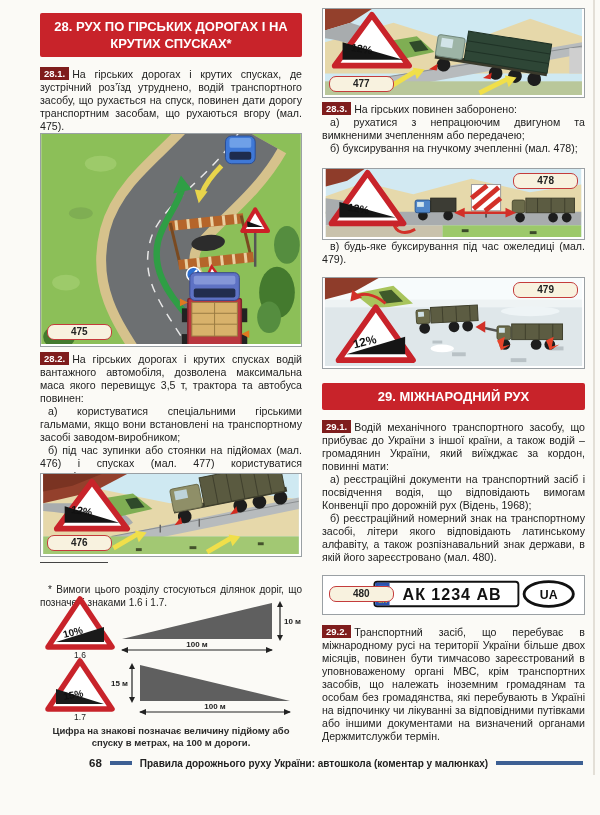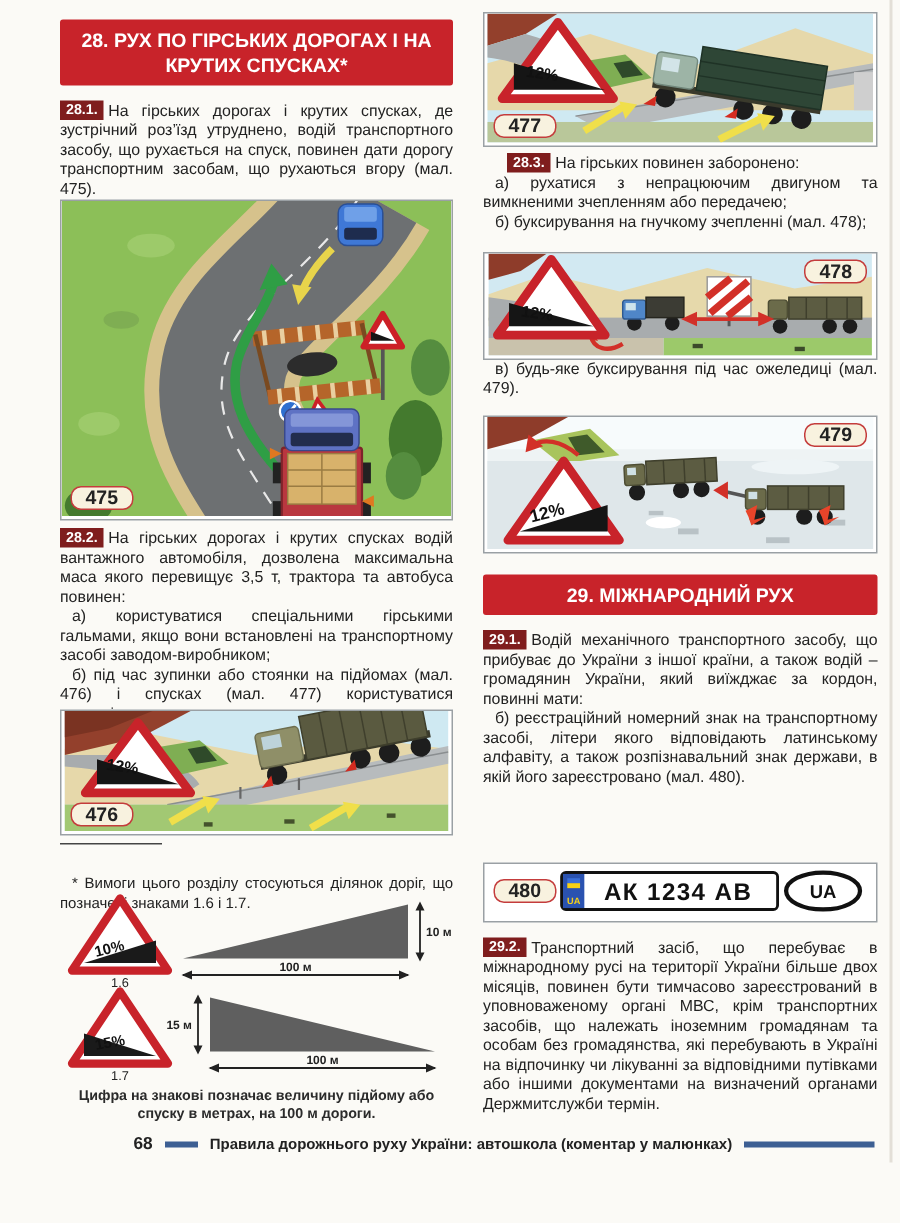--- a/index.html
+++ b/index.html
@@ -9,21 +9,21 @@
   .col > *{position:absolute;left:0;right:0;}
   .sec-header{background:#c8232a;color:#fff;font-weight:bold;text-align:center;
       font-size:13px;line-height:17px;padding:5px 6px;border-radius:2px;}
   .para{font-size:10.6px;line-height:13px;text-align:justify;margin:0;}
   .para p{margin:0;text-indent:8px;}
   .badge{display:inline-block;background:#7f1d1d;color:#fff;font-weight:bold;
       font-size:9.5px;line-height:12px;padding:1px 4px 0 4px;margin:0 3px 0 6px;vertical-align:1px;}
   .fig{border:1px solid #9aa0a4;background:#fff;overflow:hidden;}
   .fig svg{display:block;}
   .figlabel{position:absolute;background:#f8f2df;border:1.5px solid #c43c3c;border-radius:7px;
-      font-weight:bold;font-size:13px;line-height:14px;padding:0 9px;color:#222;}
+      font-weight:bold;font-size:10px;line-height:14px;padding:0 23px;color:#222;}
   .divider{border-top:1.5px solid #444;width:68px;}
   .footnote{font-size:10px;line-height:12.5px;text-align:justify;text-indent:8px;margin-top:16px;}
   .caption{font-size:9.5px;line-height:11.5px;font-weight:bold;text-align:center;color:#2b2b2b;}
   .footer{position:absolute;left:45px;right:17px;top:757px;display:flex;align-items:center;gap:8px;padding-left:44px;}
   .footer .pagenum{font-weight:bold;font-size:11.5px;}
   .footer .bar-short{width:22px;height:4px;background:#3d5f93;flex:none;}
   .footer .bar-long{flex:1;height:4px;background:#3d5f93;}
   .footer .ftext{font-weight:bold;font-size:10px;white-space:nowrap;}
   .edge{position:absolute;top:0;bottom:40px;right:5px;width:2px;background:#e3dfd7;}
   svg text{font-family:"Liberation Sans",sans-serif;}
@@ -253,21 +253,21 @@
       <g>
         <polygon points="48,6 86,58 10,58" fill="#fff" stroke="#c8232a" stroke-width="6" stroke-linejoin="round"></polygon>
         <polygon points="18,52 80,52 18,34" fill="#151515"></polygon>
         <text transform="translate(26,43) rotate(8)" font-size="11" font-weight="bold" fill="#111">12%</text>
       </g>
     </svg>
     <div class="figlabel" style="left:6px;bottom:5px">477</div>
   </div>
 
   <div class="para" style="top:94px">
-    <span class="badge" style="margin-left:16px">28.3.</span><span>На гірських повинен заборонено:</span>
+    <span class="badge" style="margin-left:0">28.3.</span><span>На гірських повинен заборонено:</span>
     <p>а) рухатися з непрацюючим двигуном та вимкненими зчепленням або передачею;</p>
     <p>б) буксирування на гнучкому зчепленні (мал. 478);</p>
   </div>
 
   <div class="fig" style="top:160px;height:70px">
     <svg viewBox="0 0 263 70" width="261" height="68">
       <rect width="263" height="70" fill="#d2e9f2"></rect>
       <polygon points="0,28 40,14 90,26 150,10 210,24 263,16 263,50 0,50" fill="#e6d9ab"></polygon>
       <polygon points="0,0 40,0 22,12 0,18" fill="#8e3c2a"></polygon>
       <polygon points="0,30 28,34 10,46 0,46" fill="#a8acae"></polygon>
@@ -370,20 +370,21 @@
         <text transform="translate(30,72) rotate(-14)" font-size="12" font-weight="bold" fill="#111">12%</text>
       </g>
     </svg>
     <div class="figlabel" style="right:6px;top:4px">479</div>
   </div>
 
   <div class="sec-header" style="top:375px">29. МІЖНАРОДНИЙ РУХ</div>
 
   <div class="para" style="top:412px">
     <span class="badge" style="margin-left:0">29.1.</span><span>Водій механічного транспортного засобу, що прибуває до України з іншої країни, а також водій – громадянин України, який виїжджає за кордон, повинні мати:</span>
+    <p>а) реєстраційні документи на транспортний засіб і посвідчення водія, що відповідають вимогам Конвенції про дорожній рух (Відень, 1968);</p>
     <p>б) реєстраційний номерний знак на транспортному засобі, літери якого відповідають латинському алфавіту, а також розпізнавальний знак держави, в якій його зареєстровано (мал. 480).</p>
   </div>
 
   <div class="fig" style="top:567px;height:38px">
     <svg viewBox="0 0 263 38" width="261" height="36">
       <rect width="263" height="38" fill="#fff"></rect>
       <g>
         <rect x="48" y="6" width="152" height="26" rx="3" fill="#fff" stroke="#111" stroke-width="2"></rect>
         <rect x="49" y="7" width="15" height="24" fill="#2a52b0"></rect>
         <rect x="52" y="10" width="9" height="3.5" fill="#3a6fd8"></rect>

